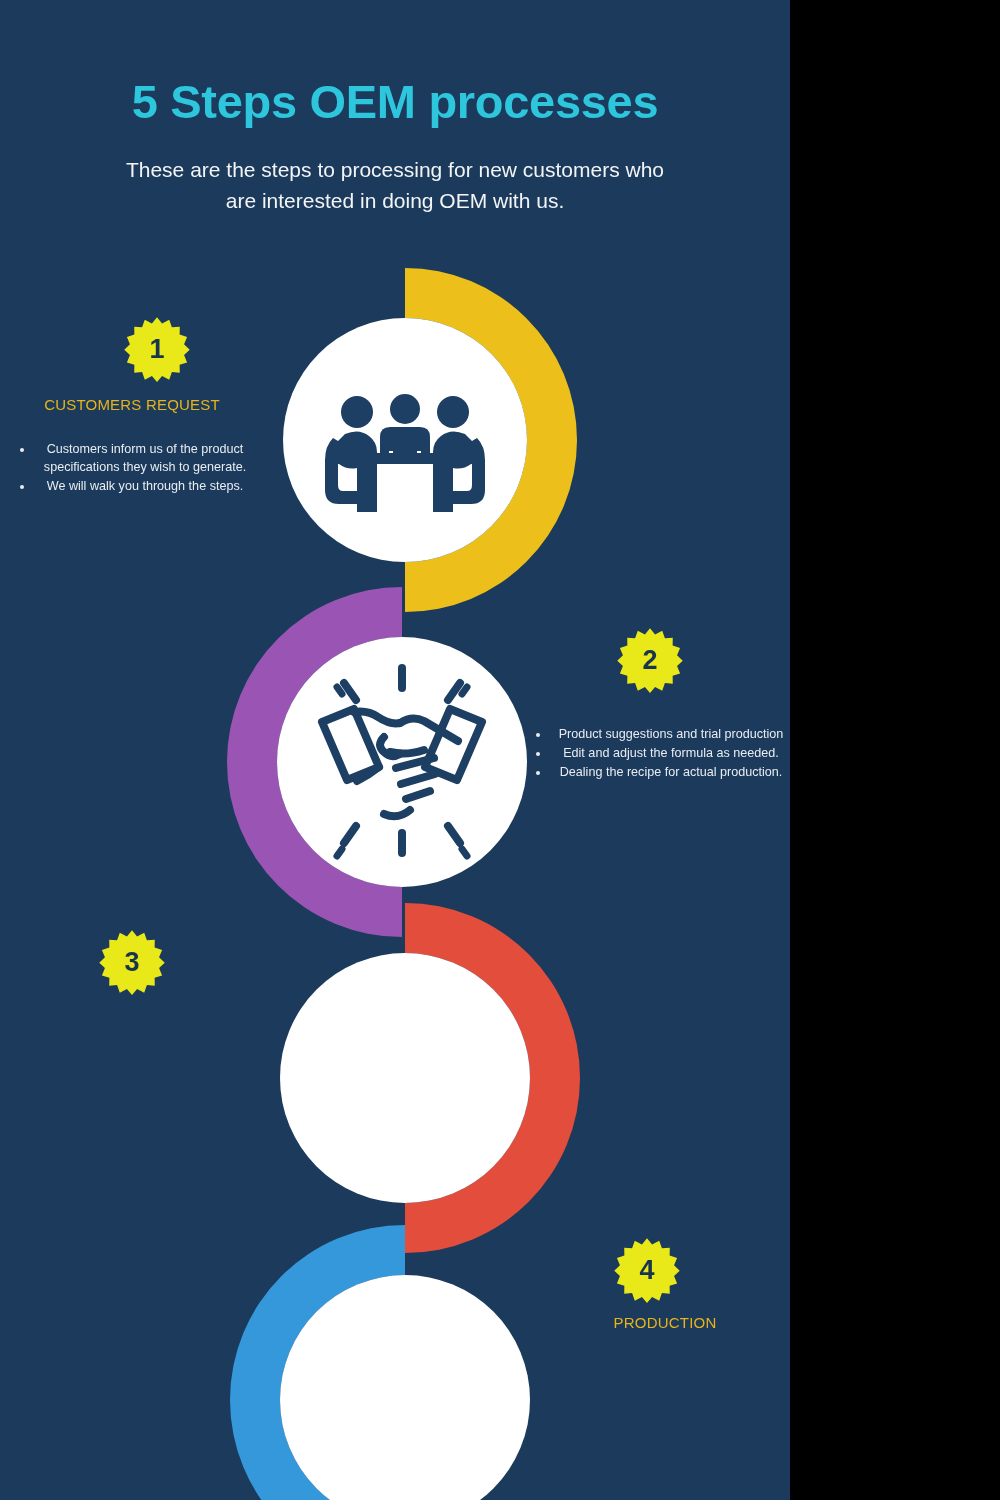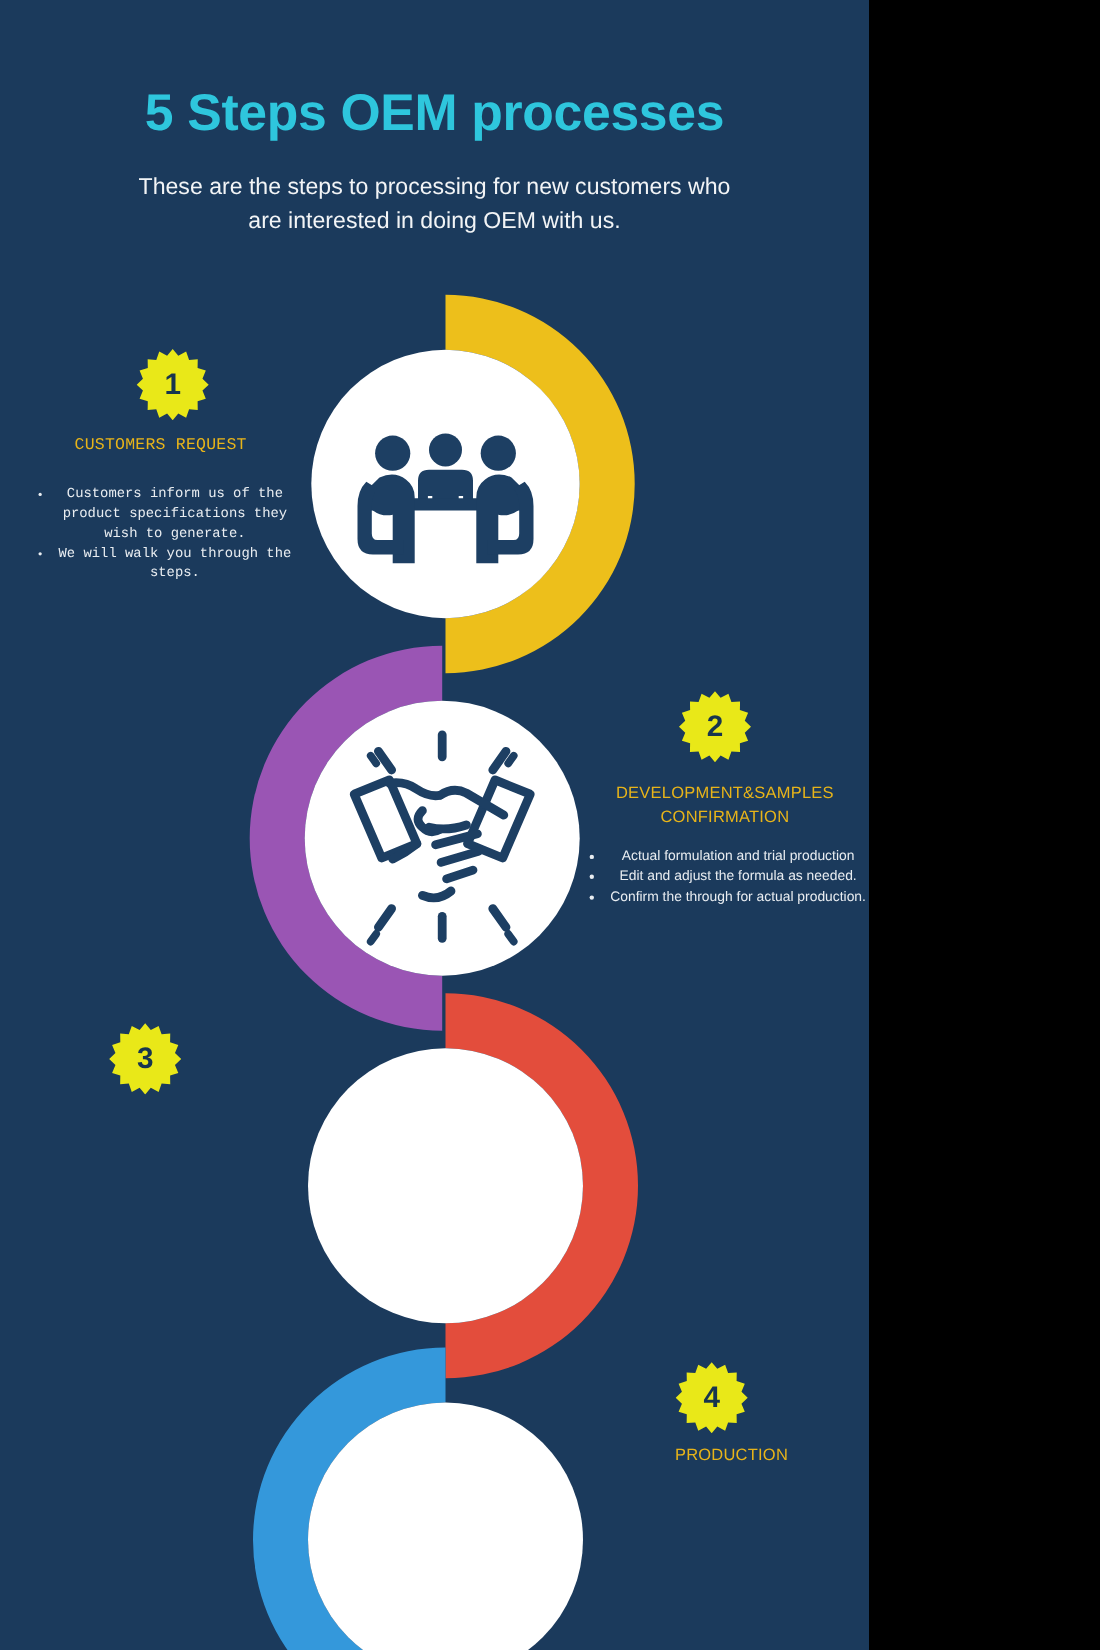--- a/index.html
+++ b/index.html
@@ -196,41 +196,40 @@
       <circle cx="405" cy="1400" r="125" fill="#ffffff"></circle>
     </svg>
 
     <div class="badge" style="left:124px; top:316px;">
       <svg viewBox="0 0 100 100">
         <polygon fill="#e9e818" points="50,2 57.7,11.2 68.5,5.5 72.6,17 84.5,16.1 84.3,28.1 95.6,31.7 91,42.8 99.6,51 91,59.2 95.6,70.3 84.3,73.9 84.5,85.9 72.6,85 68.5,96.5 57.7,90.8 50,100 42.3,90.8 31.5,96.5 27.4,85 15.5,85.9 15.7,73.9 4.4,70.3 9,59.2 0.4,51 9,42.8 4.4,31.7 15.7,28.1 15.5,16.1 27.4,17 31.5,5.5 42.3,11.2"></polygon>
       </svg>
       <div class="badge-num">1</div>
     </div>
 
-    <div class="step-text align-center" style="left:24px; top:394px; width:244px;font-family:Liberation Mono, monospace;">
+    <div class="step-text align-center" style="left:10px; top:394px; width:244px;">
       <h2 class="step-heading">CUSTOMERS REQUEST</h2>
       <ul class="step-list align-left" style="margin-top:25px; padding-left:24px;">
         <li>Customers inform us of the product specifications they wish to generate.</li>
         <li>We will walk you through the steps.</li>
       </ul>
     </div>
 
     <div class="badge" style="left:617px; top:627px;">
       <svg viewBox="0 0 100 100">
         <polygon fill="#e9e818" points="50,2 57.7,11.2 68.5,5.5 72.6,17 84.5,16.1 84.3,28.1 95.6,31.7 91,42.8 99.6,51 91,59.2 95.6,70.3 84.3,73.9 84.5,85.9 72.6,85 68.5,96.5 57.7,90.8 50,100 42.3,90.8 31.5,96.5 27.4,85 15.5,85.9 15.7,73.9 4.4,70.3 9,59.2 0.4,51 9,42.8 4.4,31.7 15.7,28.1 15.5,16.1 27.4,17 31.5,5.5 42.3,11.2"></polygon>
       </svg>
       <div class="badge-num">2</div>
     </div>
 
     <div class="step-text align-center" style="left:528px; top:710px; width:262px;">
-      <h2 class="step-heading">DEVELOPMENT&amp;SAMPLES CONFIRMATION</h2>
       <ul class="step-list align-left" style="margin-top:16px; padding-left:22px;">
-        <li>Actual formulation and trial production</li>
+        <li>Product suggestions and trial production</li>
         <li>Edit and adjust the formula as needed.</li>
-        <li>Confirm the through for actual production.</li>
+        <li>Dealing the recipe for actual production.</li>
       </ul>
     </div>
 
     <div class="badge" style="left:99px; top:929px;">
       <svg viewBox="0 0 100 100">
         <polygon fill="#e9e818" points="50,2 57.7,11.2 68.5,5.5 72.6,17 84.5,16.1 84.3,28.1 95.6,31.7 91,42.8 99.6,51 91,59.2 95.6,70.3 84.3,73.9 84.5,85.9 72.6,85 68.5,96.5 57.7,90.8 50,100 42.3,90.8 31.5,96.5 27.4,85 15.5,85.9 15.7,73.9 4.4,70.3 9,59.2 0.4,51 9,42.8 4.4,31.7 15.7,28.1 15.5,16.1 27.4,17 31.5,5.5 42.3,11.2"></polygon>
       </svg>
       <div class="badge-num">3</div>
     </div>
 

